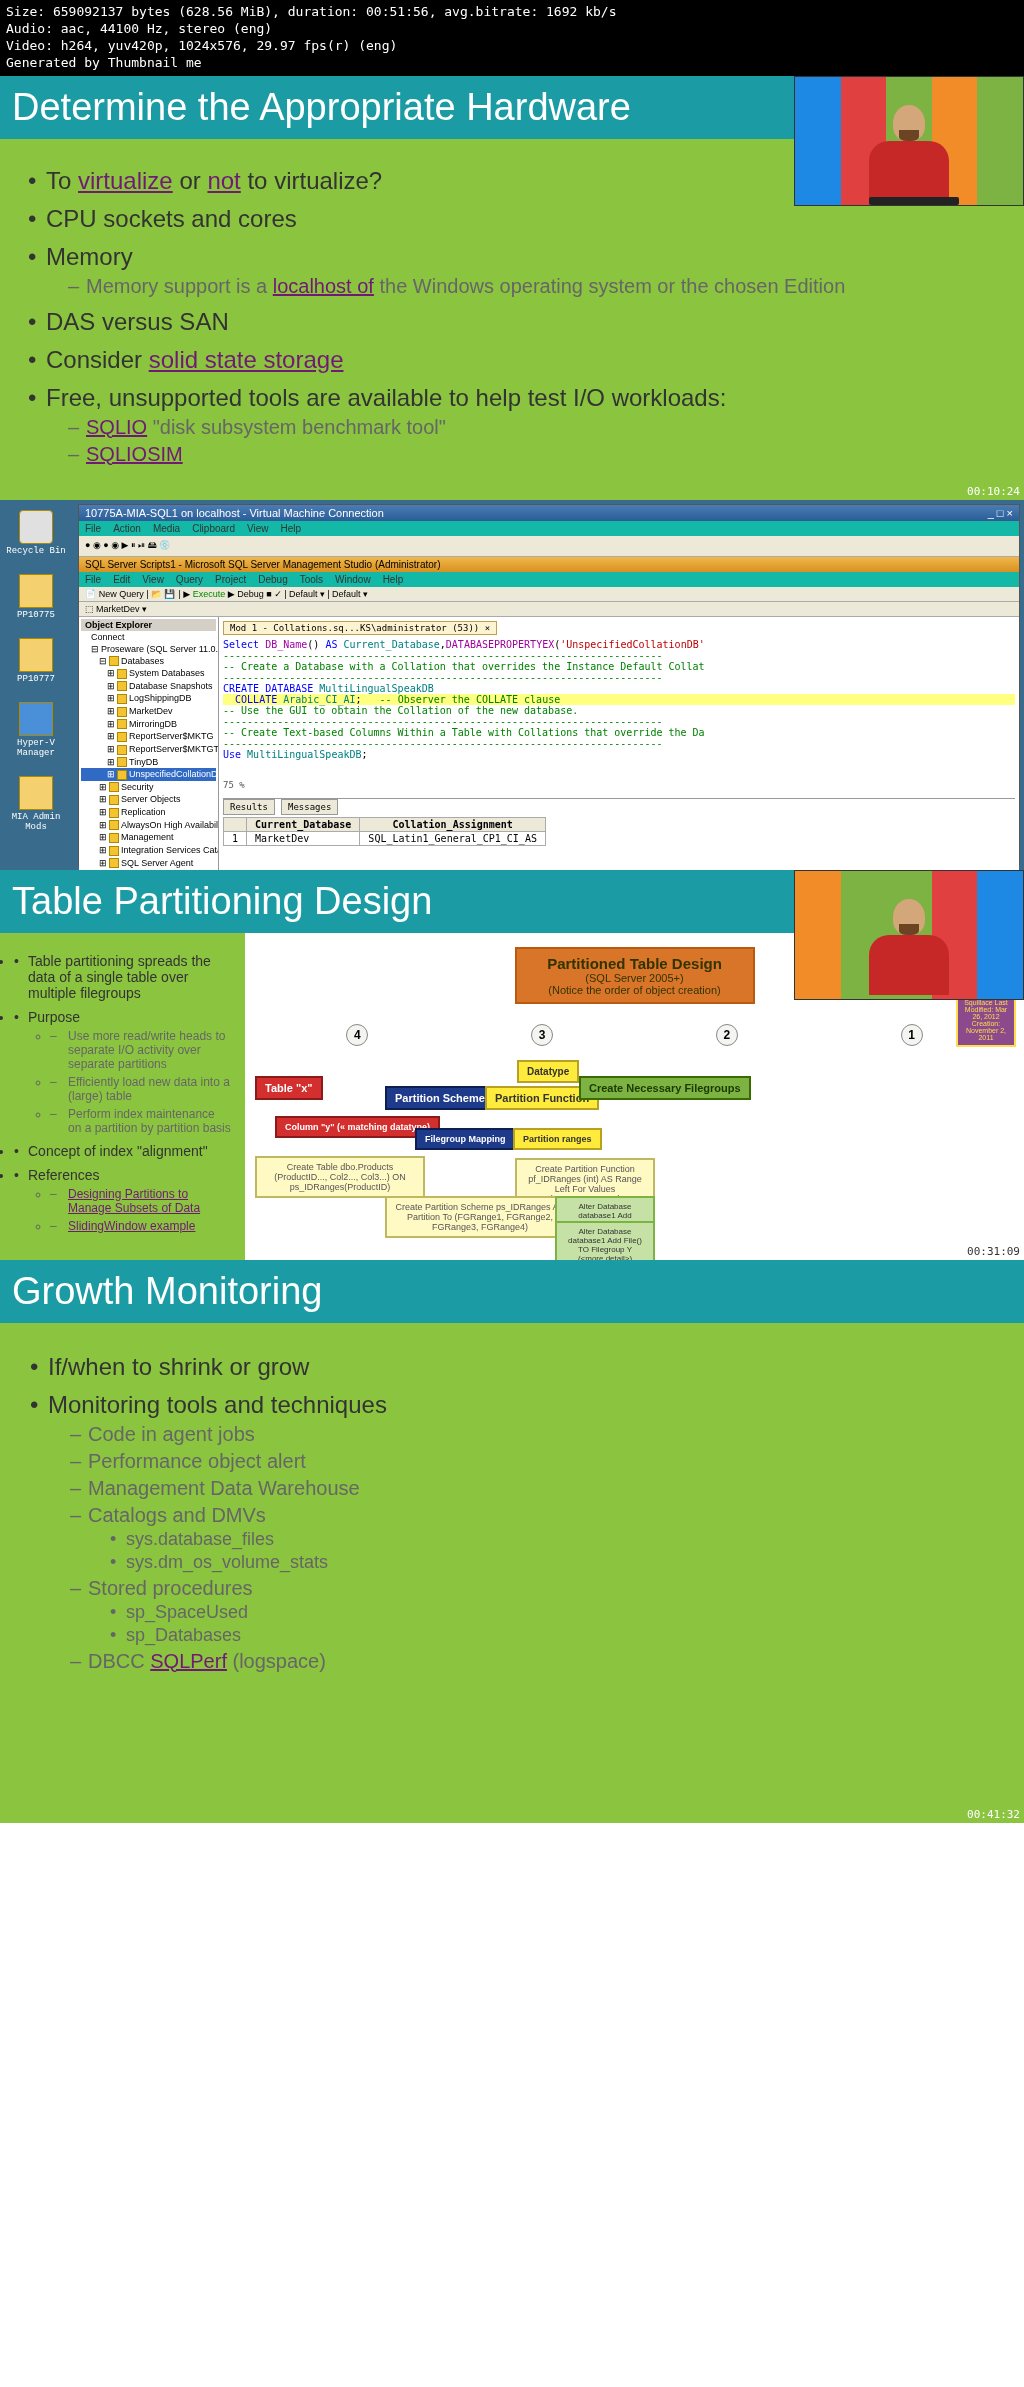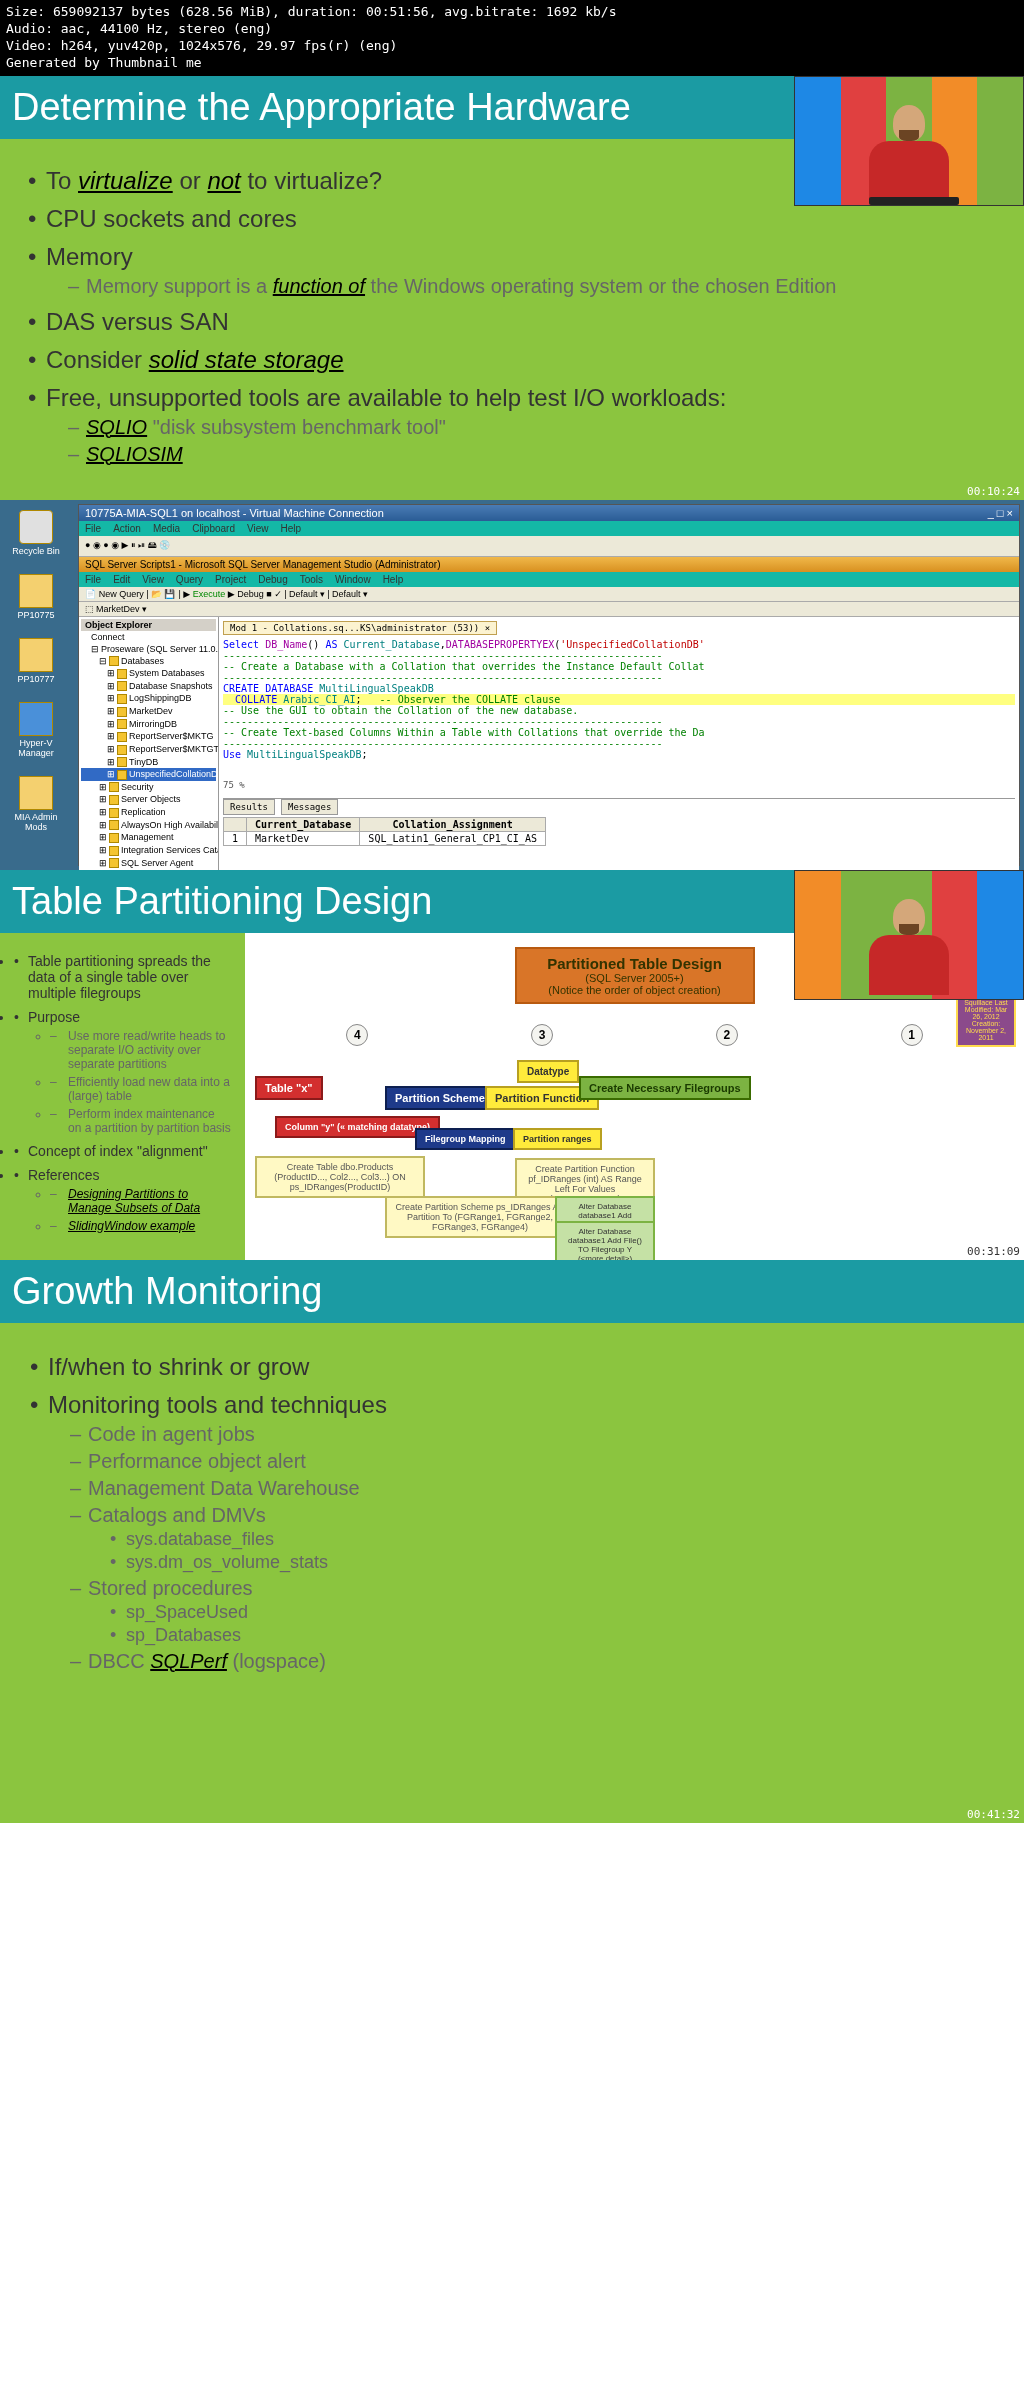--- a/index.html
+++ b/index.html
@@ -12,39 +12,39 @@
   .slide-body { background: #8bc53f; padding: 18px 28px 24px; }
   .slide-body ul { list-style: none; }
   .slide-body > ul > li { font-size: 24px; color: #333; margin: 10px 0; padding-left: 18px; position: relative; }
   .slide-body > ul > li::before { content: "•"; position: absolute; left: 0; color: #333; }
   .sub { margin-left: 22px; margin-top: 4px; }
   .sub li { font-size: 20px; color: #666; padding-left: 18px; position: relative; margin: 4px 0; }
   .sub li::before { content: "–"; position: absolute; left: 0; }
   .subsub { margin-left: 22px; }
   .subsub li { font-size: 18px; color: #666; padding-left: 16px; position: relative; margin: 2px 0; }
   .subsub li::before { content: "•"; position: absolute; left: 0; }
-  a.link { color: #000000; text-decoration: underline; font-style: italic; }
+  a.link { color: #701a75; text-decoration: underline; }
   
   .presenter-thumb { position: absolute; top: 0; right: 0; width: 230px; height: 130px; border: 1px solid #333; display: flex; }
   .pt-col { flex: 1; }
   .pt-r { background: #e04040; }
   .pt-o { background: #f28c28; }
   .pt-g { background: #7cb342; }
   .pt-b { background: #1e88e5; }
   .presenter-figure { position: absolute; bottom: 0; left: 50%; transform: translateX(-50%); width: 80px; height: 100px; }
   .presenter-head { width: 32px; height: 36px; background: #d4a77a; border-radius: 50% 50% 40% 40%; margin: 0 auto; position: relative; }
   .presenter-head::after { content: ""; position: absolute; bottom: 0; left: 20%; width: 60%; height: 30%; background: #6b4423; border-radius: 0 0 40% 40%; }
   .presenter-body { width: 80px; height: 60px; background: #c62828; border-radius: 20px 20px 0 0; }
   .laptop { width: 90px; height: 8px; background: #222; margin: -4px auto 0; border-radius: 2px; }
   
   .timestamp { position: absolute; bottom: 2px; right: 4px; color: #fff; font-size: 11px; font-family: monospace; }
   
   
   .desktop-shot { position: relative; background: #396b8c; padding: 0; height: 370px; overflow: hidden; }
-  .desk-icons { position: absolute; left: 6px; top: 10px; width: 60px; }
+  .desk-icons { position: absolute; left: 6px; top: 10px; width: 60px; font-family: Liberation Mono, monospace; }
   .desk-icon { text-align: center; margin-bottom: 18px; }
   .desk-icon .ico { width: 34px; height: 34px; background: #f4d06f; border: 1px solid #b08800; margin: 0 auto 2px; }
   .desk-icon .lbl { color: #fff; font-size: 9px; }
   .vm-window { position: absolute; left: 78px; top: 4px; right: 4px; bottom: 4px; background: #e8e8e8; border: 1px solid #555; font-size: 10px; }
   .vm-title { background: linear-gradient(#4a7cb5, #2a5c95); color: #fff; padding: 2px 6px; font-size: 11px; display: flex; justify-content: space-between; }
   .vm-menu { background: #14b8a6; padding: 2px 6px; font-size: 10px; color: #333; }
   .vm-menu span { margin-right: 12px; }
   .vm-toolbar { background: #ece9d8; padding: 2px 6px; border-bottom: 1px solid #aaa; font-size: 9px; }
   .ssms-title { background: linear-gradient(#f0b84a, #d89020); color: #000; padding: 2px 6px; font-size: 10px; }
   .ssms-body { display: flex; height: 280px; }
@@ -106,21 +106,21 @@
   <div class="slide-title">Determine the Appropriate Hardware</div>
   <div class="slide-body">
     <ul>
       <li>
         <span>To </span><a class="link">virtualize</a><span> or </span><a class="link">not</a><span> to virtualize?</span>
       </li>
       <li>CPU sockets and cores</li>
       <li>
         <span>Memory</span>
         <ul class="sub">
-          <li><span>Memory support is a </span><a class="link">function of</a><span> the Windows operating system or the chosen Edition</span></li>
+          <li><span>Memory support is a </span><a class="link">localhost of</a><span> the Windows operating system or the chosen Edition</span></li>
         </ul>
       </li>
       <li>DAS versus SAN</li>
       <li><span>Consider </span><a class="link">solid state storage</a></li>
       <li>
         <span>Free, unsupported tools are available to help test I/O workloads:</span>
         <ul class="sub">
           <li><a class="link">SQLIO</a><span style="color:#666"> "disk subsystem benchmark tool"</span></li>
           <li><a class="link">SQLIOSIM</a></li>
         </ul>

